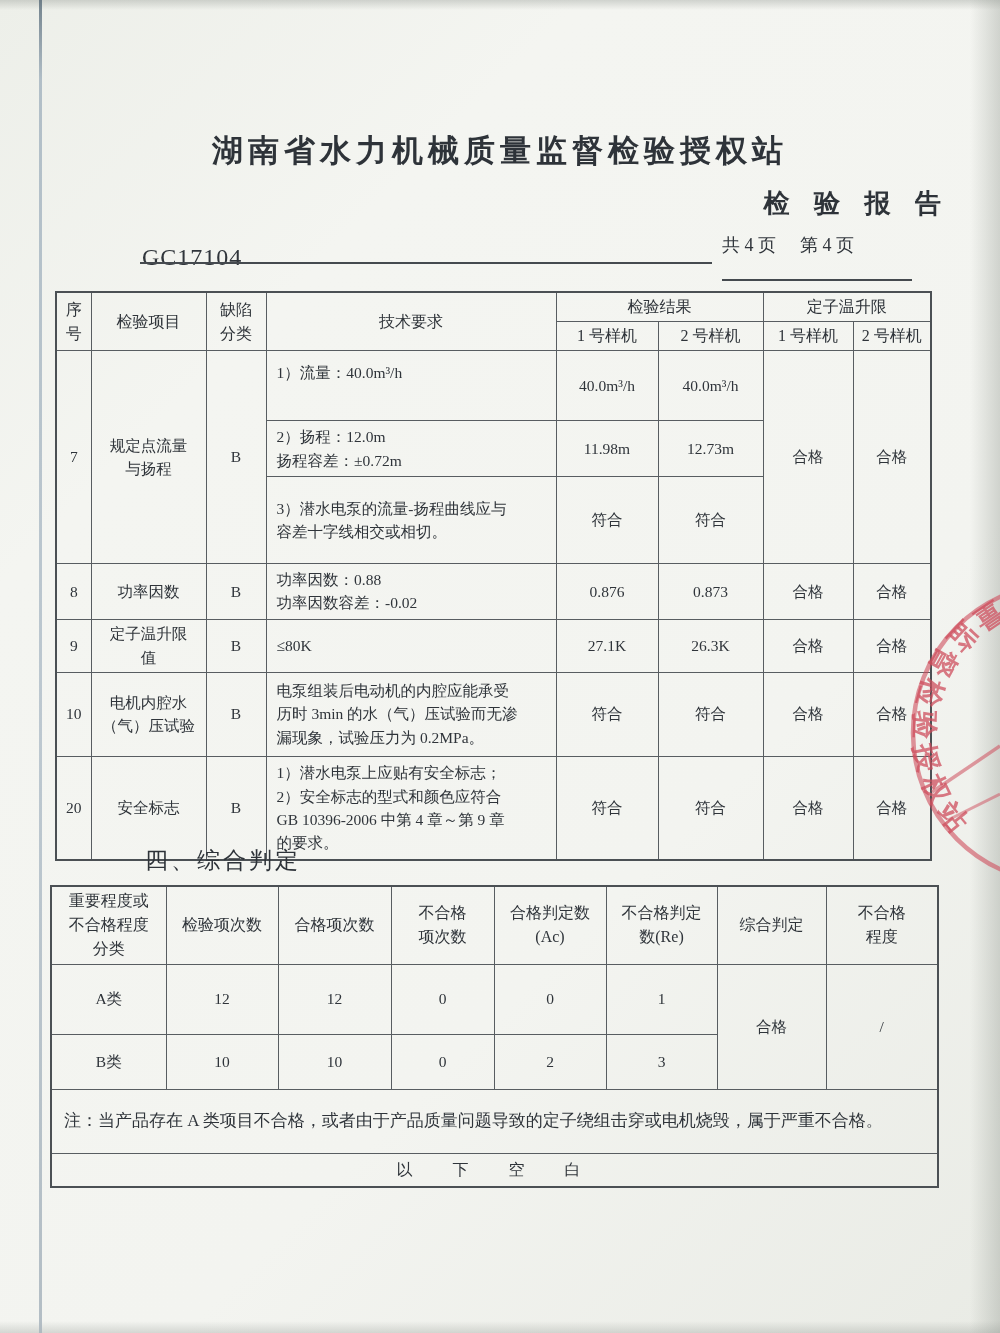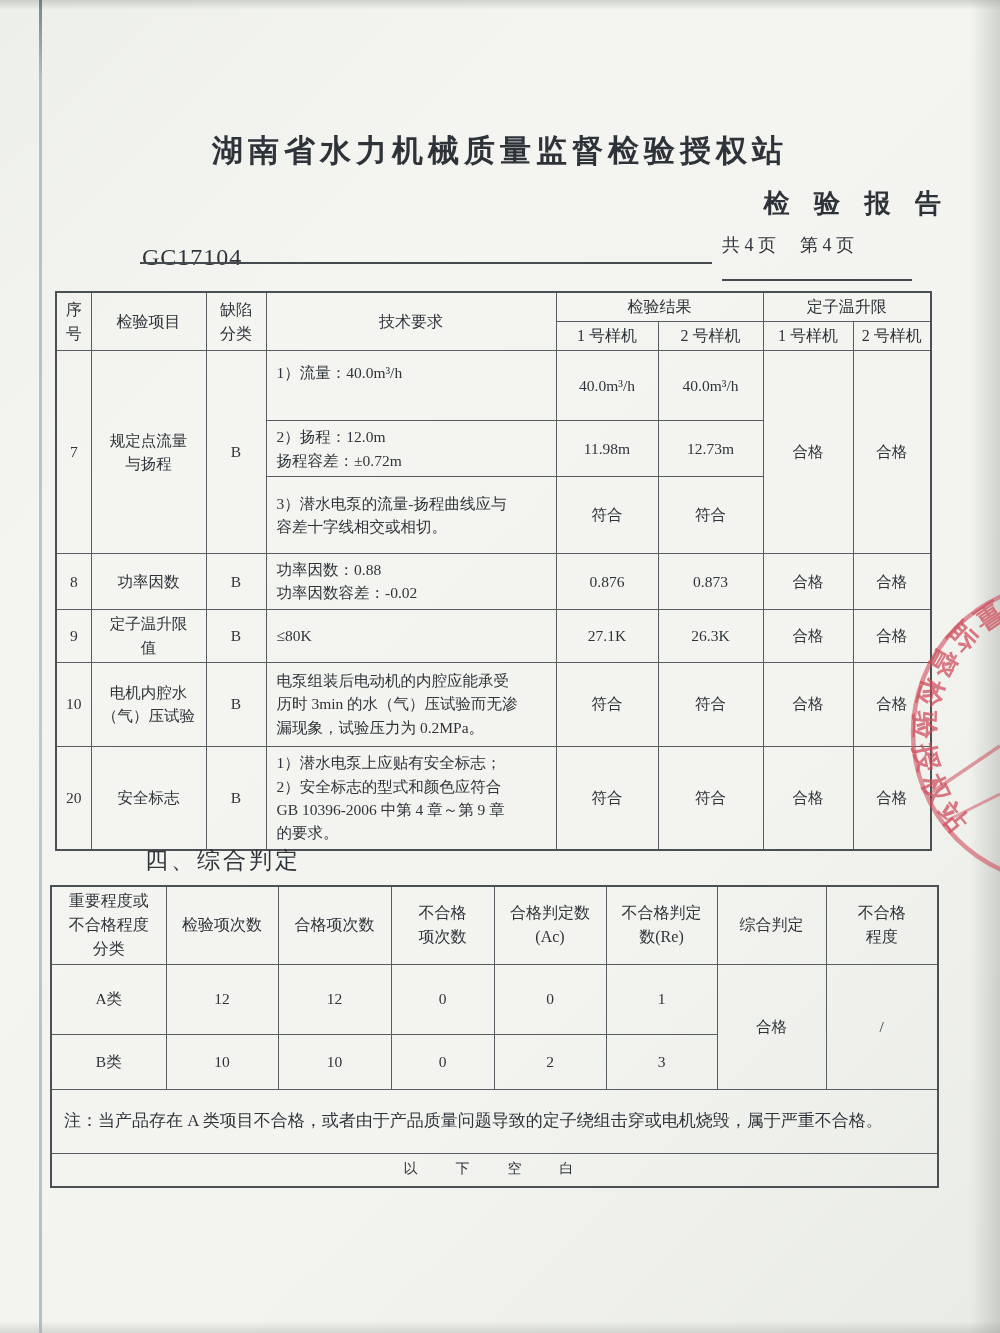--- a/index.html
+++ b/index.html
@@ -62,21 +62,21 @@
   .sum-tbl  { position:absolute; left:50px; top:885px; width:887px; border:2px solid #4b5054; }
   .hdr td { font-size:16px; }
   .pre { white-space:pre-line; }
   .tech { text-align:left; padding:4px 10px; }
   .vtop { vertical-align:top; padding-top:10px; }
   .section-heading {
     position:absolute; left:145px; top:845px;
     font-size:23px; font-weight:400; letter-spacing:3px; color:#2e3339;
   }
   .note-cell { text-align:left; padding:4px 12px; font-size:17px; }
-  .blank-cell { letter-spacing:12px; font-size:14px;font-family:Liberation Mono, monospace; }
+  .blank-cell { letter-spacing:12px; font-size:16px; }
   .stamp-svg { position:absolute; inset:0; pointer-events:none; }
 </style>
 </head>
 <body>
 
 <div class="page">
 
   <div class="edge-top"></div>
   <div class="edge-right"></div>
   <div class="edge-bottom"></div>
@@ -130,21 +130,21 @@
       <td>40.0m³/h</td>
       <td rowspan="3">合格</td>
       <td rowspan="3">合格</td>
     </tr>
     <tr style="height:56px">
       <td class="tech pre">2）扬程：12.0m
 扬程容差：±0.72m</td>
       <td>11.98m</td>
       <td>12.73m</td>
     </tr>
-    <tr style="height:77px">
+    <tr style="height:87px">
       <td class="tech pre">3）潜水电泵的流量-扬程曲线应与
 容差十字线相交或相切。</td>
       <td>符合</td>
       <td>符合</td>
     </tr>
 
     <tr style="height:54px">
       <td>8</td>
       <td>功率因数</td>
       <td>B</td>

